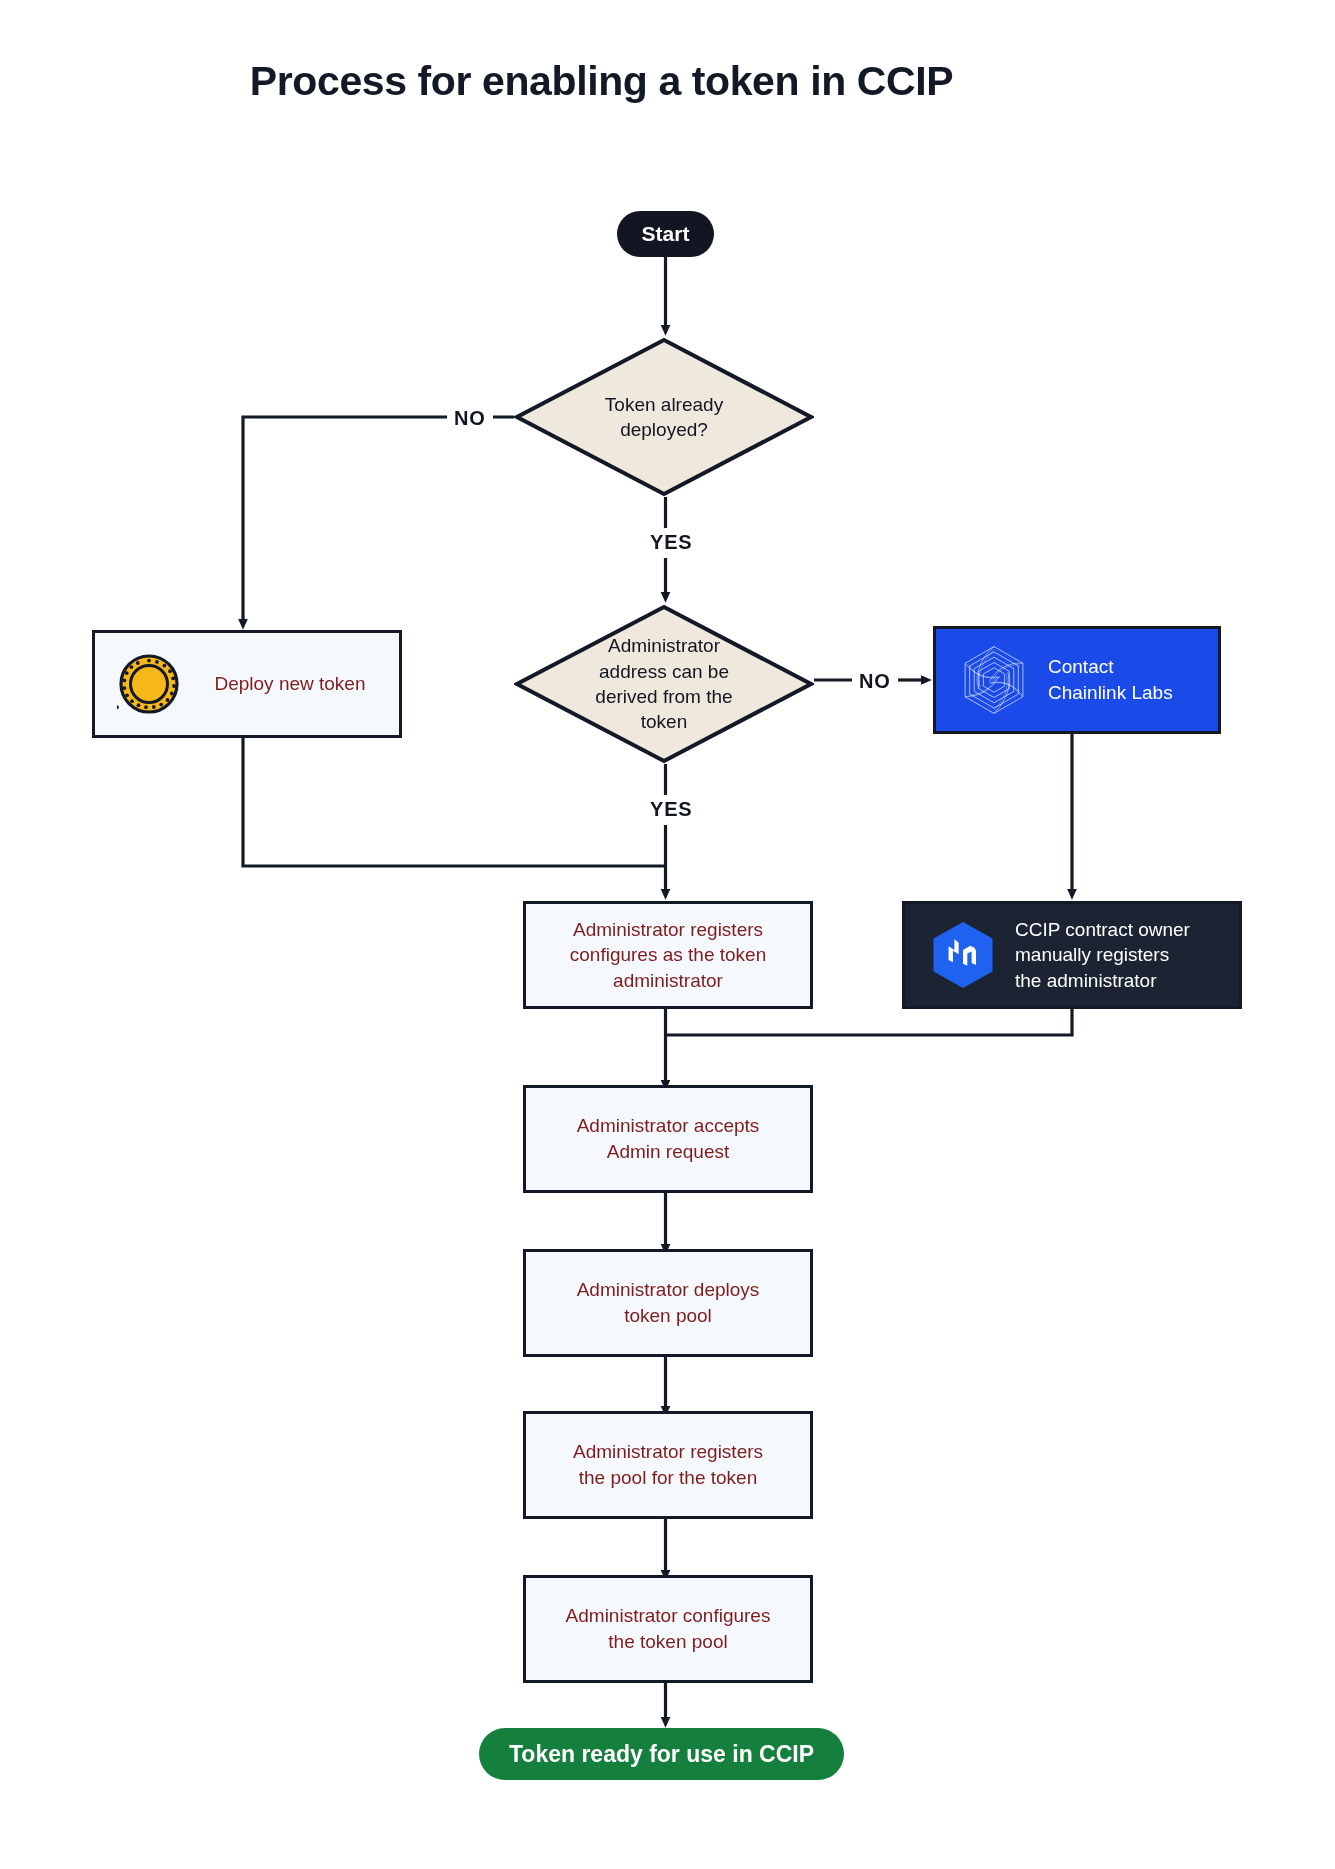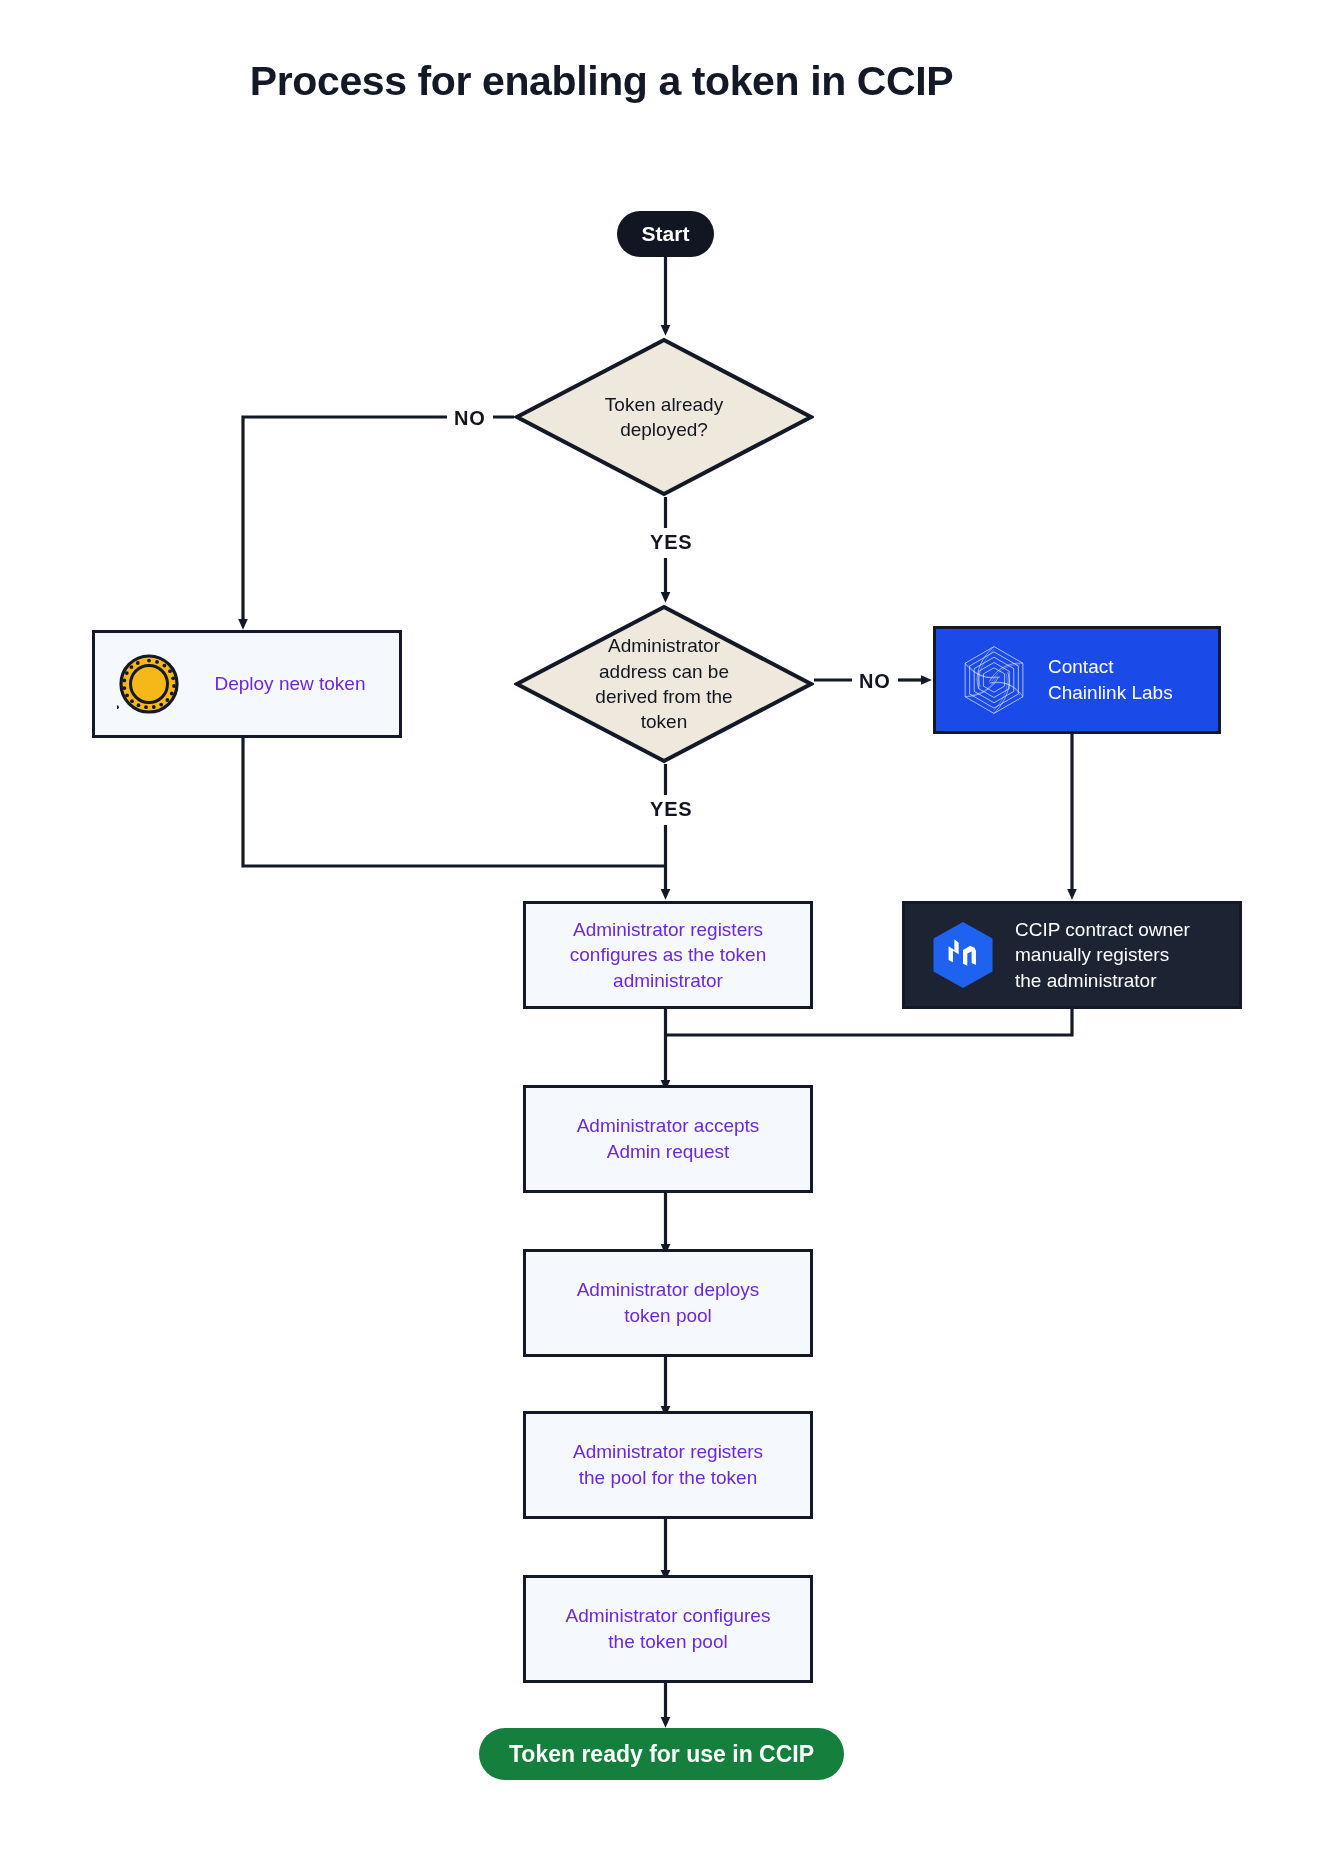--- a/index.html
+++ b/index.html
@@ -31,21 +31,21 @@
     background:#15803d;color:#ffffff;font-size:23px;
     left:479px;top:1728px;width:365px;height:52px;
   }
 
   
   .box{
     border:3px solid #141927;display:flex;align-items:center;
     background:#f5f8fd;
   }
   .box-text{
-    text-align:center;font-size:19px;line-height:1.35;color:#6d28d9;width:100%;
+    text-align:center;font-size:19px;line-height:1.35;color:#7f1d1d;width:100%;
   }
   .box-proc{ left:523px; width:290px; height:108px; justify-content:center; }
   .box-proc .box-text{padding:0 14px;}
 
   .box-deploy{
     left:92px;top:630px;width:310px;height:108px;
     justify-content:flex-start;padding-left:22px;gap:18px;
   }
   .box-deploy .box-text{text-align:left;width:auto;flex:1;text-align:center;padding-right:18px;}
 

